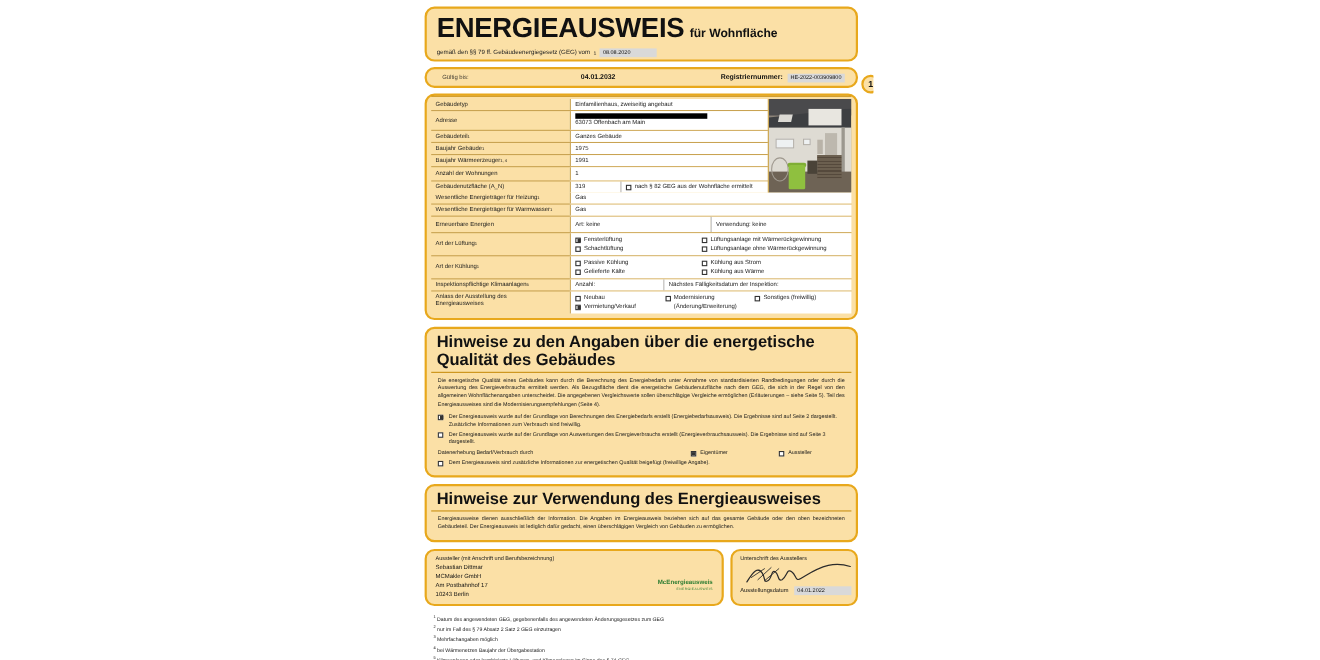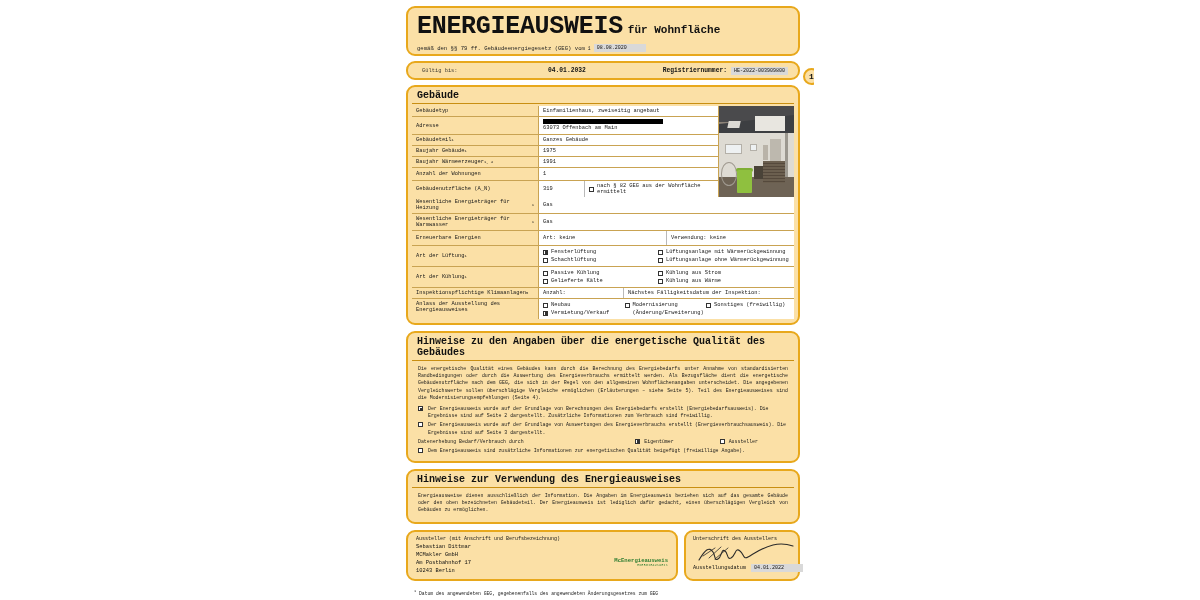--- a/index.html
+++ b/index.html
@@ -11,25 +11,24 @@
   }
   #viewport { position: relative; width: 1200px; height: 600px; background: #ffffff; }
 
   
   .gutter { position: absolute; top: 0; height: 600px; background: #ffffff; }
   .gutter.left  { left: 0;   width: 386px; }
   .gutter.right { left: 814px; width: 386px; }
 
   
   #page {
-    position: absolute; left: 386px; top: 0;
+    position: absolute; left: 366px; top: 0;
     width: 428px; height: 600px;
     background: #ffffff;
     overflow: hidden;
-    font-family: Liberation Mono, monospace;
   }
   
   #page::before {
     content: ""; position: absolute; left: 0; top: 0;
     width: 6px; height: 600px; background: #f0b429; opacity: 0;
   }
 
   .sheet { position: absolute; left: 20px; top: 0; width: 394px; }
 
   
@@ -65,21 +64,21 @@
     border: 2px solid #e8a81c; background: #fbe0a6;
     font-size: 8px; font-weight: bold; color: #111;
     display: flex; align-items: center; justify-content: center;
   }
 
   
   .sec-head {
     font-size: 10px; font-weight: bold; color: #111;
     padding: 3px 9px 2px 9px;
   }
-  .sec-head.sm { font-size: 10px; }
+  .sec-head.sm { font-size: 15px; }
   .sec-rule { height: 1px; background: #c98f12; margin: 0 4px 2px 4px; }
 
   
   #gebaeude { margin-top: 5px; padding-bottom: 4px; }
   .tbl { margin: 0 4px; }
   .row { display: flex; align-items: stretch; border-bottom: 1px solid #c9a352; }
   .row:last-child { border-bottom: none; }
   .lab {
     width: 126px; flex: 0 0 126px; font-size: 5.4px; color: #1a1a1a;
     padding: 2px 4px; display: flex; align-items: center;
@@ -207,21 +206,20 @@
       <div class="panel" id="validity-bar">
         <span class="lab">Gültig bis:</span>
         <span class="val">04.01.2032</span>
         <span class="spacer"></span>
         <span class="val">Registriernummer:</span>
         <span class="redact-light" style="margin-left:4px">HE-2022-003909800</span>
         <div id="page-badge">1</div>
       </div>
 
       <div class="panel" id="gebaeude">
-        <div class="sec-head">Gebäude</div>
         <div class="sec-rule"></div>
 
         <div class="tbl">
 
           <div style="display:flex">
             <div style="flex:1">
 
               <div class="row">
                 <div class="lab">Gebäudetyp</div>
                 <div class="cell">Einfamilienhaus, zweiseitig angebaut</div>

